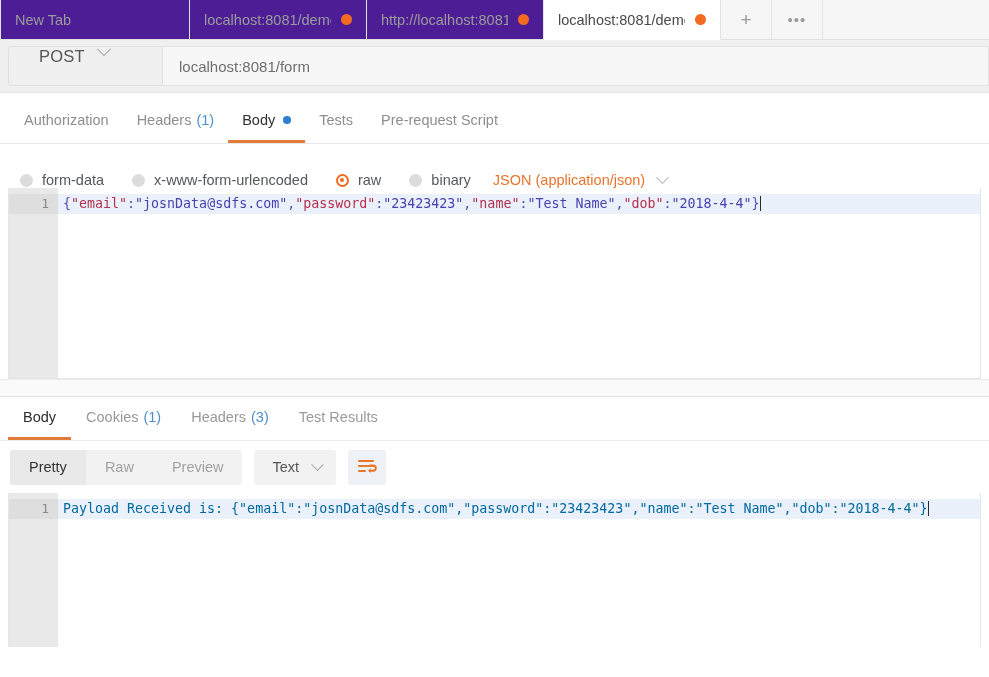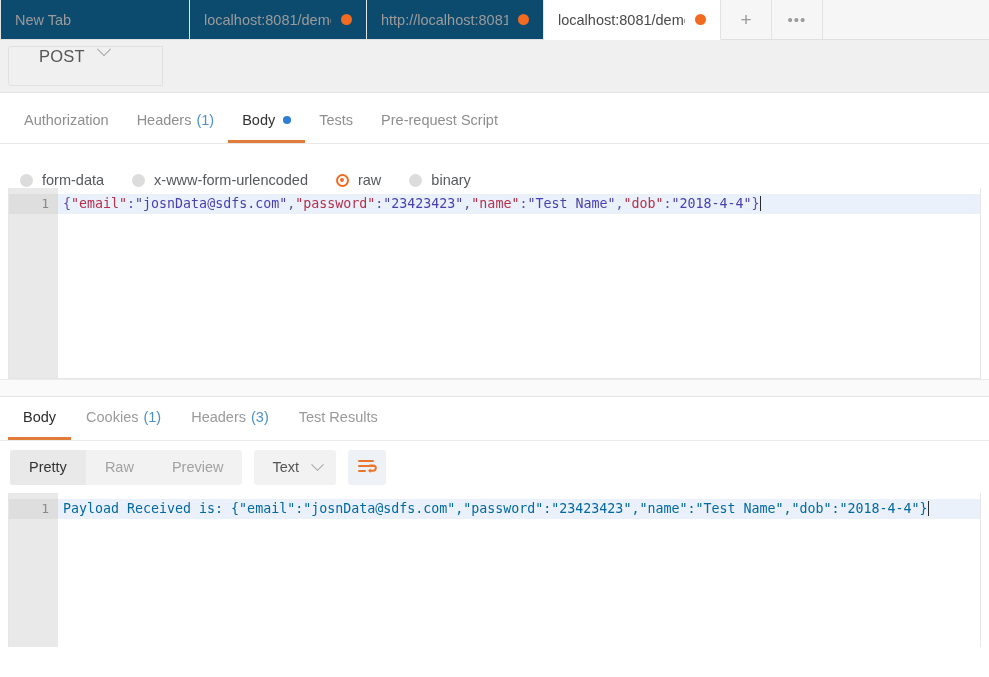--- a/index.html
+++ b/index.html
@@ -25,21 +25,21 @@
     display: flex;
     align-items: stretch;
     box-sizing: border-box;
   }
   .tab {
     display: flex;
     align-items: center;
     box-sizing: border-box;
     border-right: 1px solid #e3e3e3;
     padding: 0 14px;
-    background: #0c4a6e;
+    background: #4c1d95;
     position: relative;
     overflow: hidden;
     white-space: nowrap;
   }
   .tab.first { border-left: 1px solid #e3e3e3; }
   .tab-new { width: 190px; }
   .tab-req { width: 177px; }
   .tab.active {
     background: #ffffff;
     border-bottom: 1px solid #ffffff;
@@ -369,20 +369,21 @@
 
   <div class="tab-btn">+</div>
   <div class="tab-btn dots">•••</div>
 </div>
 
 <div class="urlbar">
   <div class="method-box">
     <span class="method-text">POST</span>
     <span class="caret"></span>
   </div>
+  <div class="url-input" placeholder="Enter request URL">localhost:8081/form</div>
 </div>
 
 <div class="reqtabs">
   <div class="reqtab">
     <span>Authorization</span>
   </div>
   <div class="reqtab">
     <span>Headers</span>
     <span class="count">(1)</span>
   </div>
@@ -407,20 +408,24 @@
     <span class="radio"></span>
     <span>x-www-form-urlencoded</span>
   </div>
   <div class="radio-item">
     <span class="radio sel"></span>
     <span>raw</span>
   </div>
   <div class="radio-item">
     <span class="radio"></span>
     <span>binary</span>
+  </div>
+  <div class="fmt-select">
+    <span>JSON (application/json)</span>
+    <span class="caret"></span>
   </div>
 </div>
 
 <div class="editor req">
   <div class="gutter">
     <div class="lineno">1</div>
   </div>
   <div class="code-area">
     <div class="code-line" id="req-code"><span class="tok-punc">{</span><span class="tok-key">"email"</span><span class="tok-punc">:</span><span class="tok-str">"josnData@sdfs.com"</span><span class="tok-punc">,</span><span class="tok-key">"password"</span><span class="tok-punc">:</span><span class="tok-str">"23423423"</span><span class="tok-punc">,</span><span class="tok-key">"name"</span><span class="tok-punc">:</span><span class="tok-str">"Test Name"</span><span class="tok-punc">,</span><span class="tok-key">"dob"</span><span class="tok-punc">:</span><span class="tok-str">"2018-4-4"</span><span class="tok-punc">}</span><span class="caret-bar"></span></div>
   </div>

